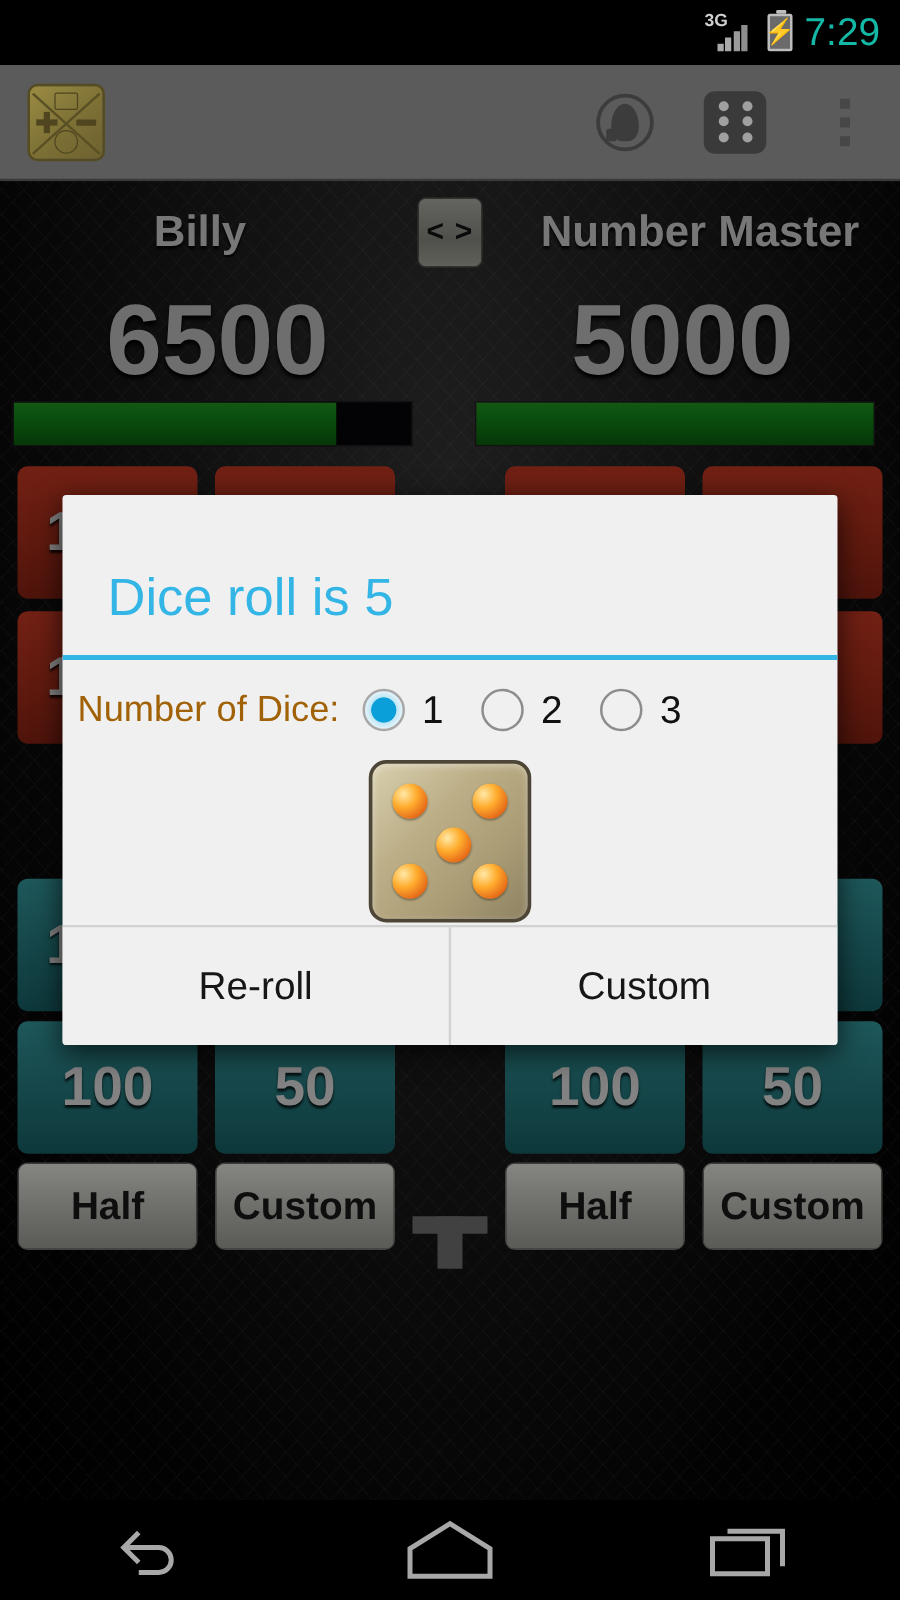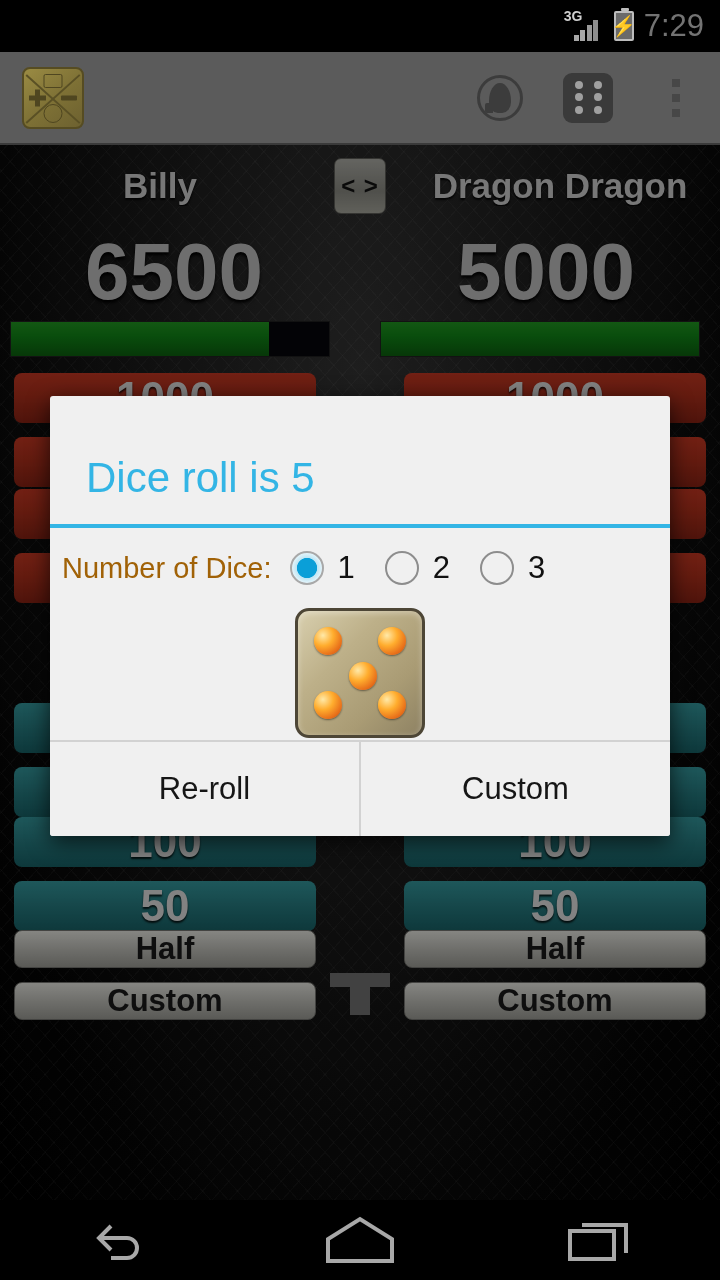--- a/index.html
+++ b/index.html
@@ -42,21 +42,21 @@
     border: 2px solid #bdbdbd; border-radius: 2px; background: #6a6a6a;
   }
   .battery:before {
     content:''; position:absolute; top:-5px; left:5px;
     width:8px; height:3px; background:#bdbdbd; border-radius:1px;
   }
   .battery .bolt {
     position:absolute; left:50%; top:50%; transform:translate(-50%,-50%);
     font-size: 20px; line-height: 20px; color:#e8e8e8;
   }
-  .sb-clock { font-size: 31px; color: #737373; letter-spacing: 0px; }
+  .sb-clock { font-size: 31px; color: #14b8a6; letter-spacing: 0px; }
 
   
   #action-bar {
     position: absolute; top: 52px; left: 0;
     width: 720px; height: 93px;
     background: #5b5b5b;
     display: flex; align-items: center;
     border-bottom: 2px solid #3a3a3a;
   }
   #app-logo {
@@ -168,21 +168,21 @@
     background: #050509; border: 1px solid #1a1a1a; overflow:hidden;
   }
   .bar-wrap:nth-of-type(2){ margin-left: 50px; }
   .bar-fill {
     height: 100%;
     background: linear-gradient(180deg,#1b7a1b 0%, #0d6b12 42%, #0a4d0c 100%);
   }
 
   
   .btn-grid { position:absolute; left:0; width:720px; display:flex; }
-  .grid-half { width: 330px; display:flex; gap: 14px; padding: 0 14px; flex-direction: column; }
+  .grid-half { width: 330px; display:flex; gap: 14px; padding: 0 14px; }
   .grid-gap { width: 60px; }
   .gbtn {
     flex: 1 1 0; height: 100%;
     display:flex; align-items:center; justify-content:center;
     font-size: 44px; font-weight: bold; color:#b5b5b5;
     text-shadow: 0 2px 2px rgba(0,0,0,.8);
     border-radius: 8px;
   }
   .gbtn.red { background: linear-gradient(180deg,#9e2d1c 0%, #8b2616 45%, #6d1c10 100%); }
   .gbtn.teal { background: linear-gradient(180deg,#2a7a7e 0%, #1f6468 48%, #134e52 100%); }
@@ -329,21 +329,21 @@
           <i></i>
         </span>
     </div>
   </div>
 
   <div id="board">
 
     <div class="names-row">
       <div class="pname">Billy</div>
       <div id="swap-btn">&lt; &gt;</div>
-      <div class="pname">Dragon Dragon</div>
+      <div class="pname">Number Master</div>
     </div>
 
     <div class="lp-row">
       <div class="lp-num">6500</div>
       <div class="lp-gap"></div>
       <div class="lp-num">5000</div>
     </div>
 
     <div class="bars-row">
       <div class="bar-wrap">

